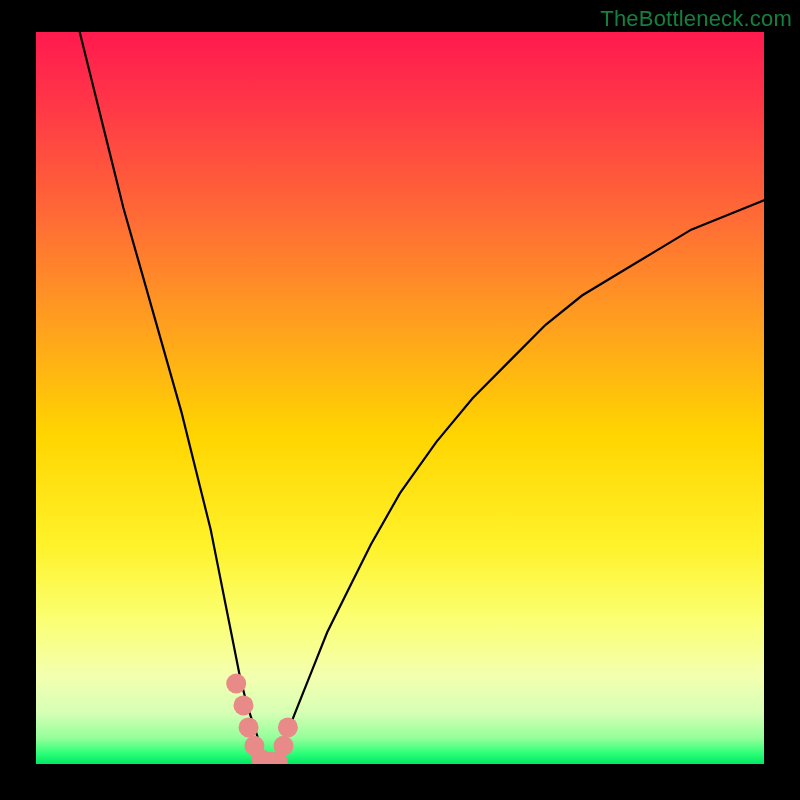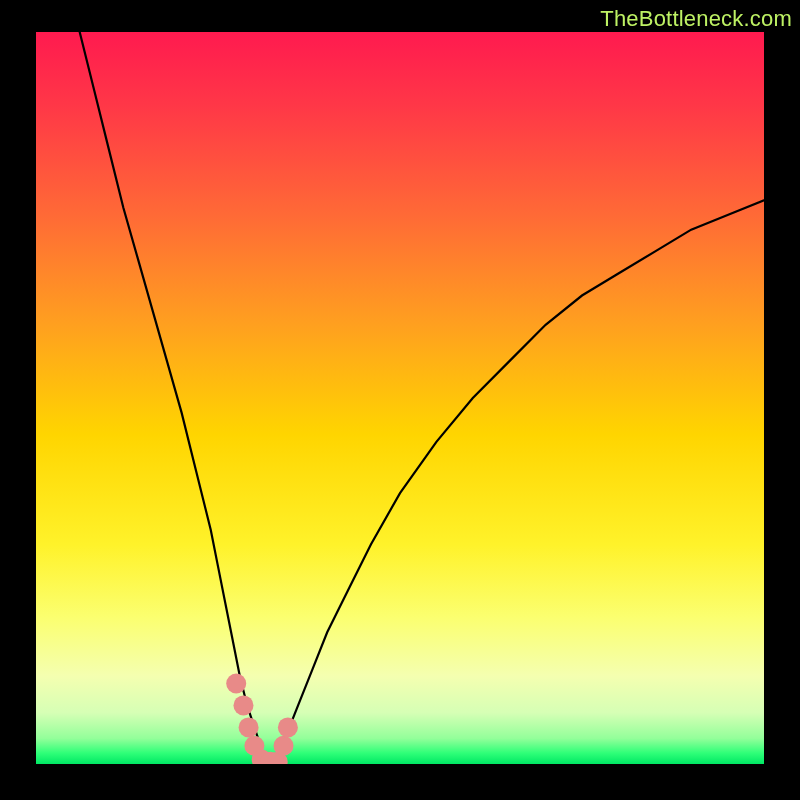--- a/index.html
+++ b/index.html
@@ -37,21 +37,21 @@
     left: 0;
     top: 0;
     width: 100%;
     height: 100%;
   }
   #watermark {
     position: absolute;
     top: 6px;
     right: 8px;
     font-size: 22px;
-    color: #bef264;
+    color: #15803d;
     font-weight: 400;
     letter-spacing: 0.2px;
   }
 </style>
 </head>
 <body>
 
 <div id="stage">
 
   <div id="plot-area">

